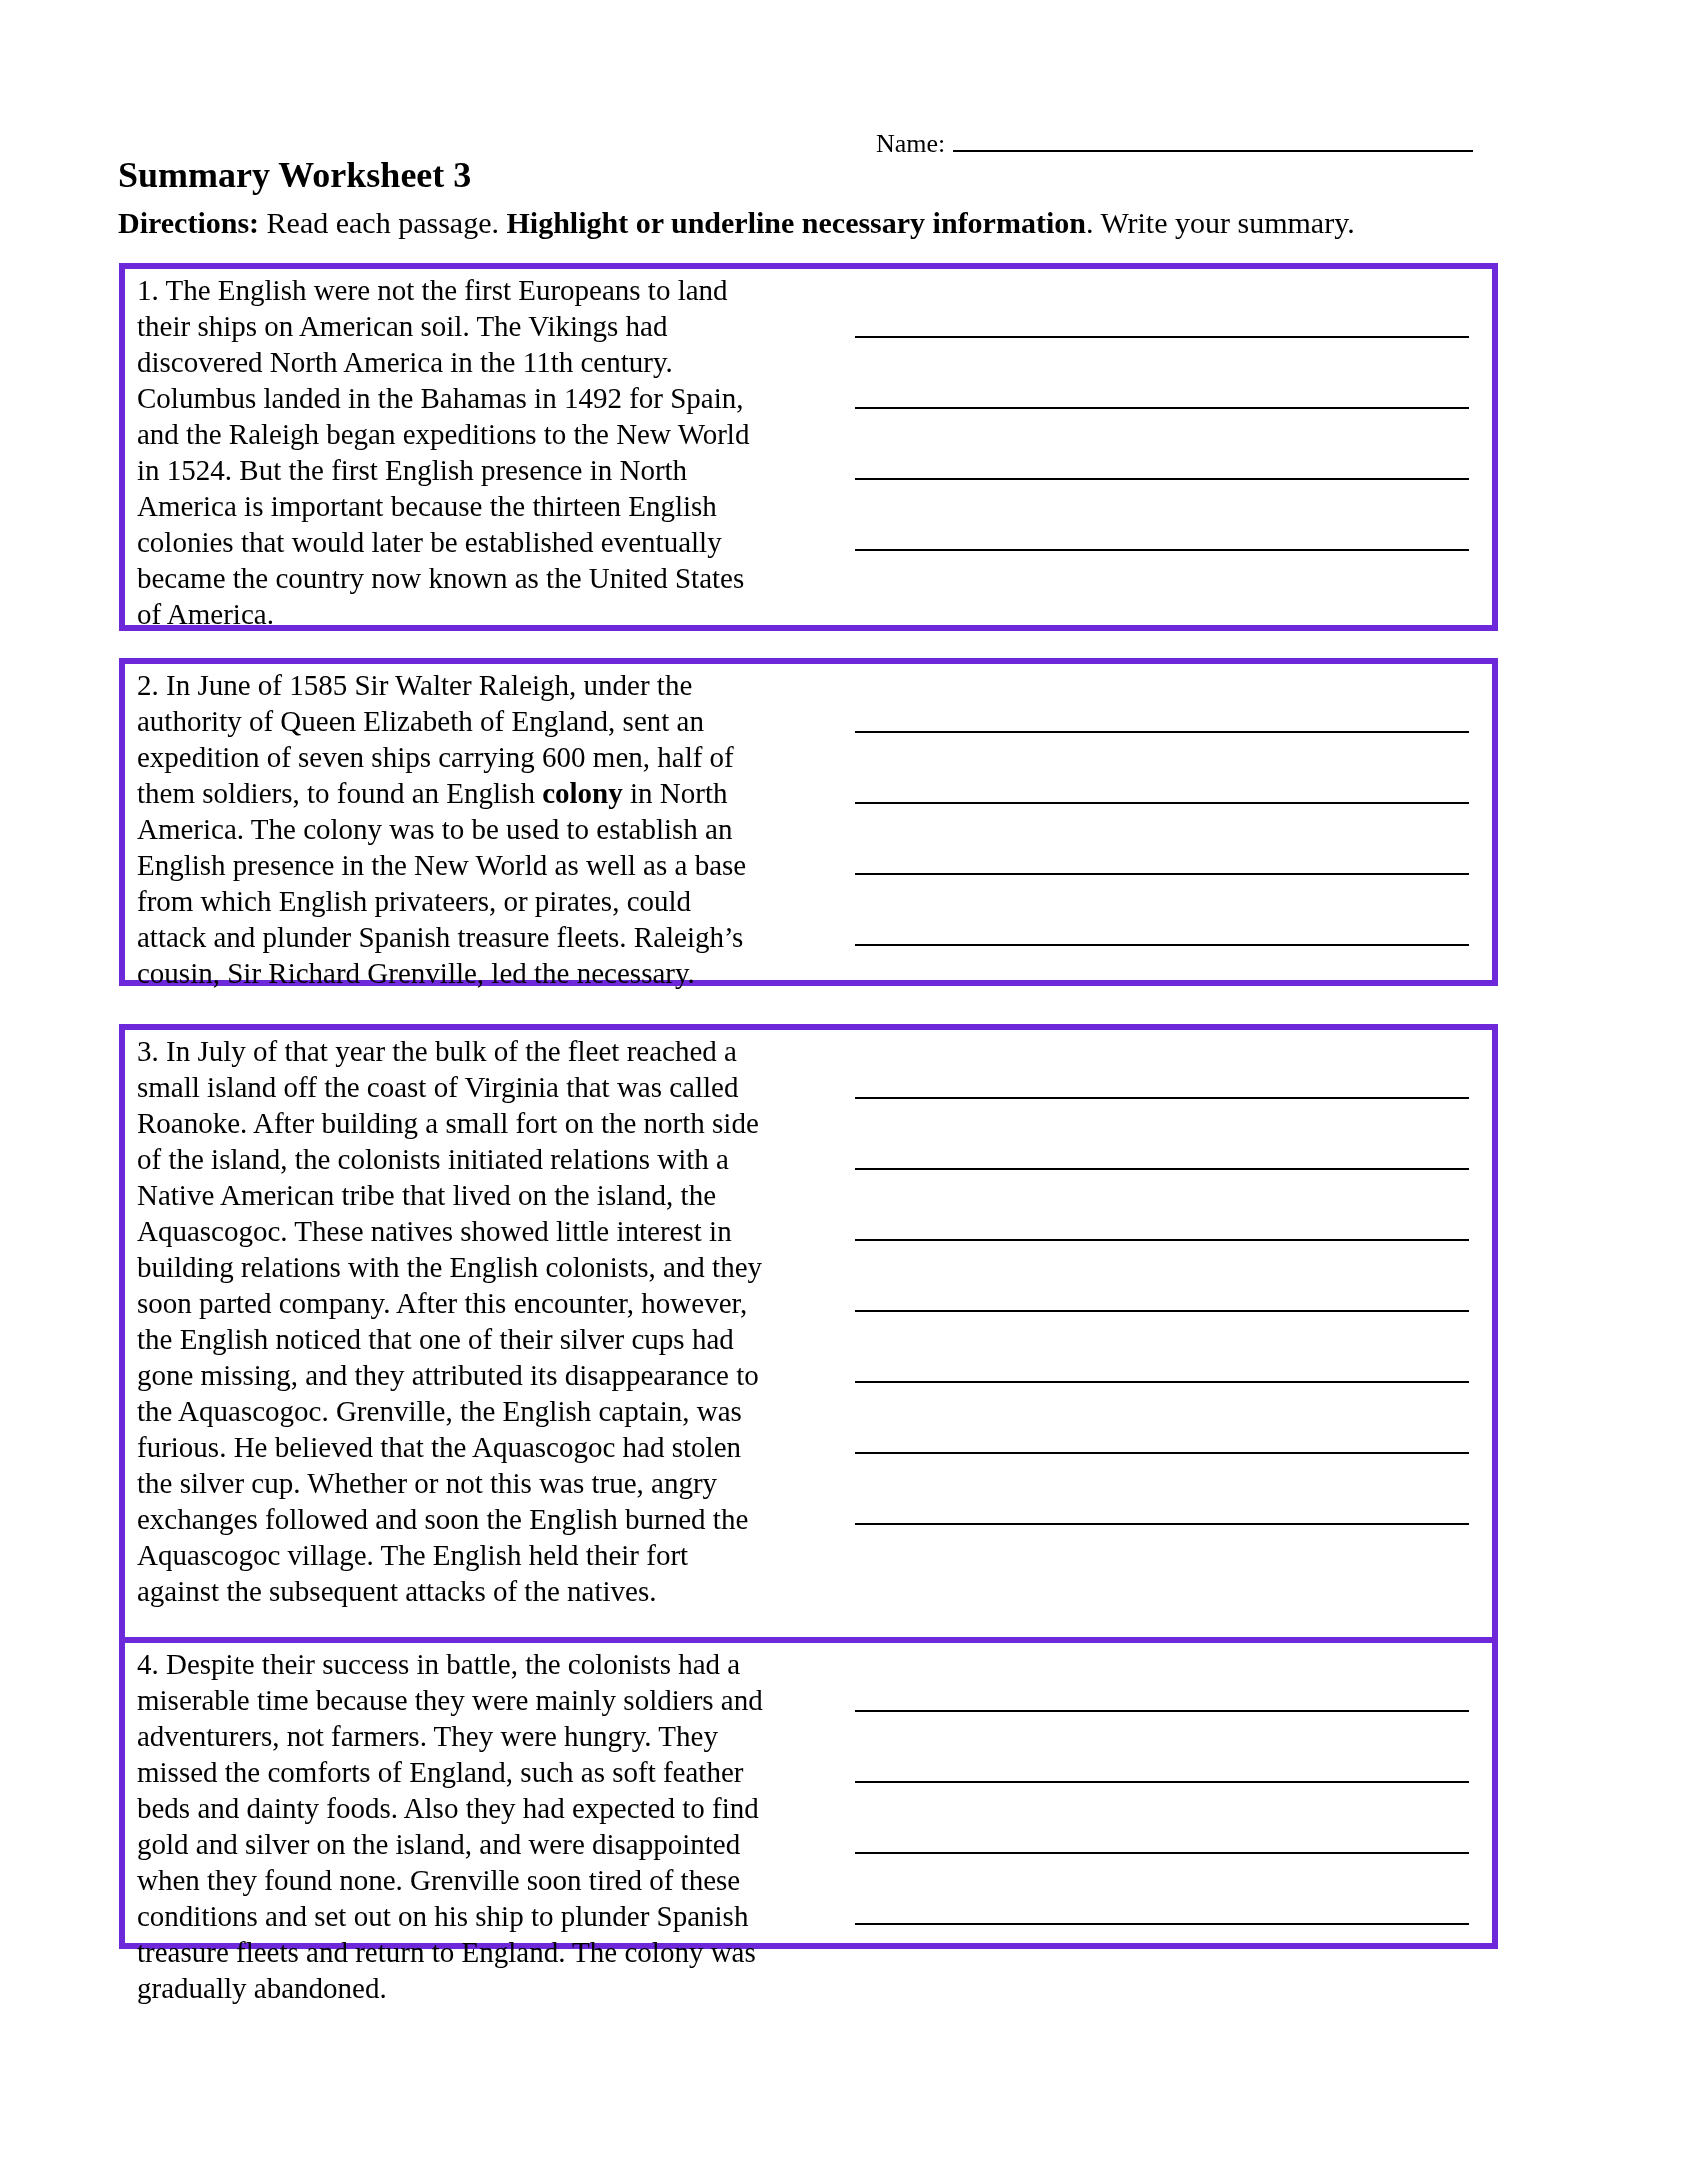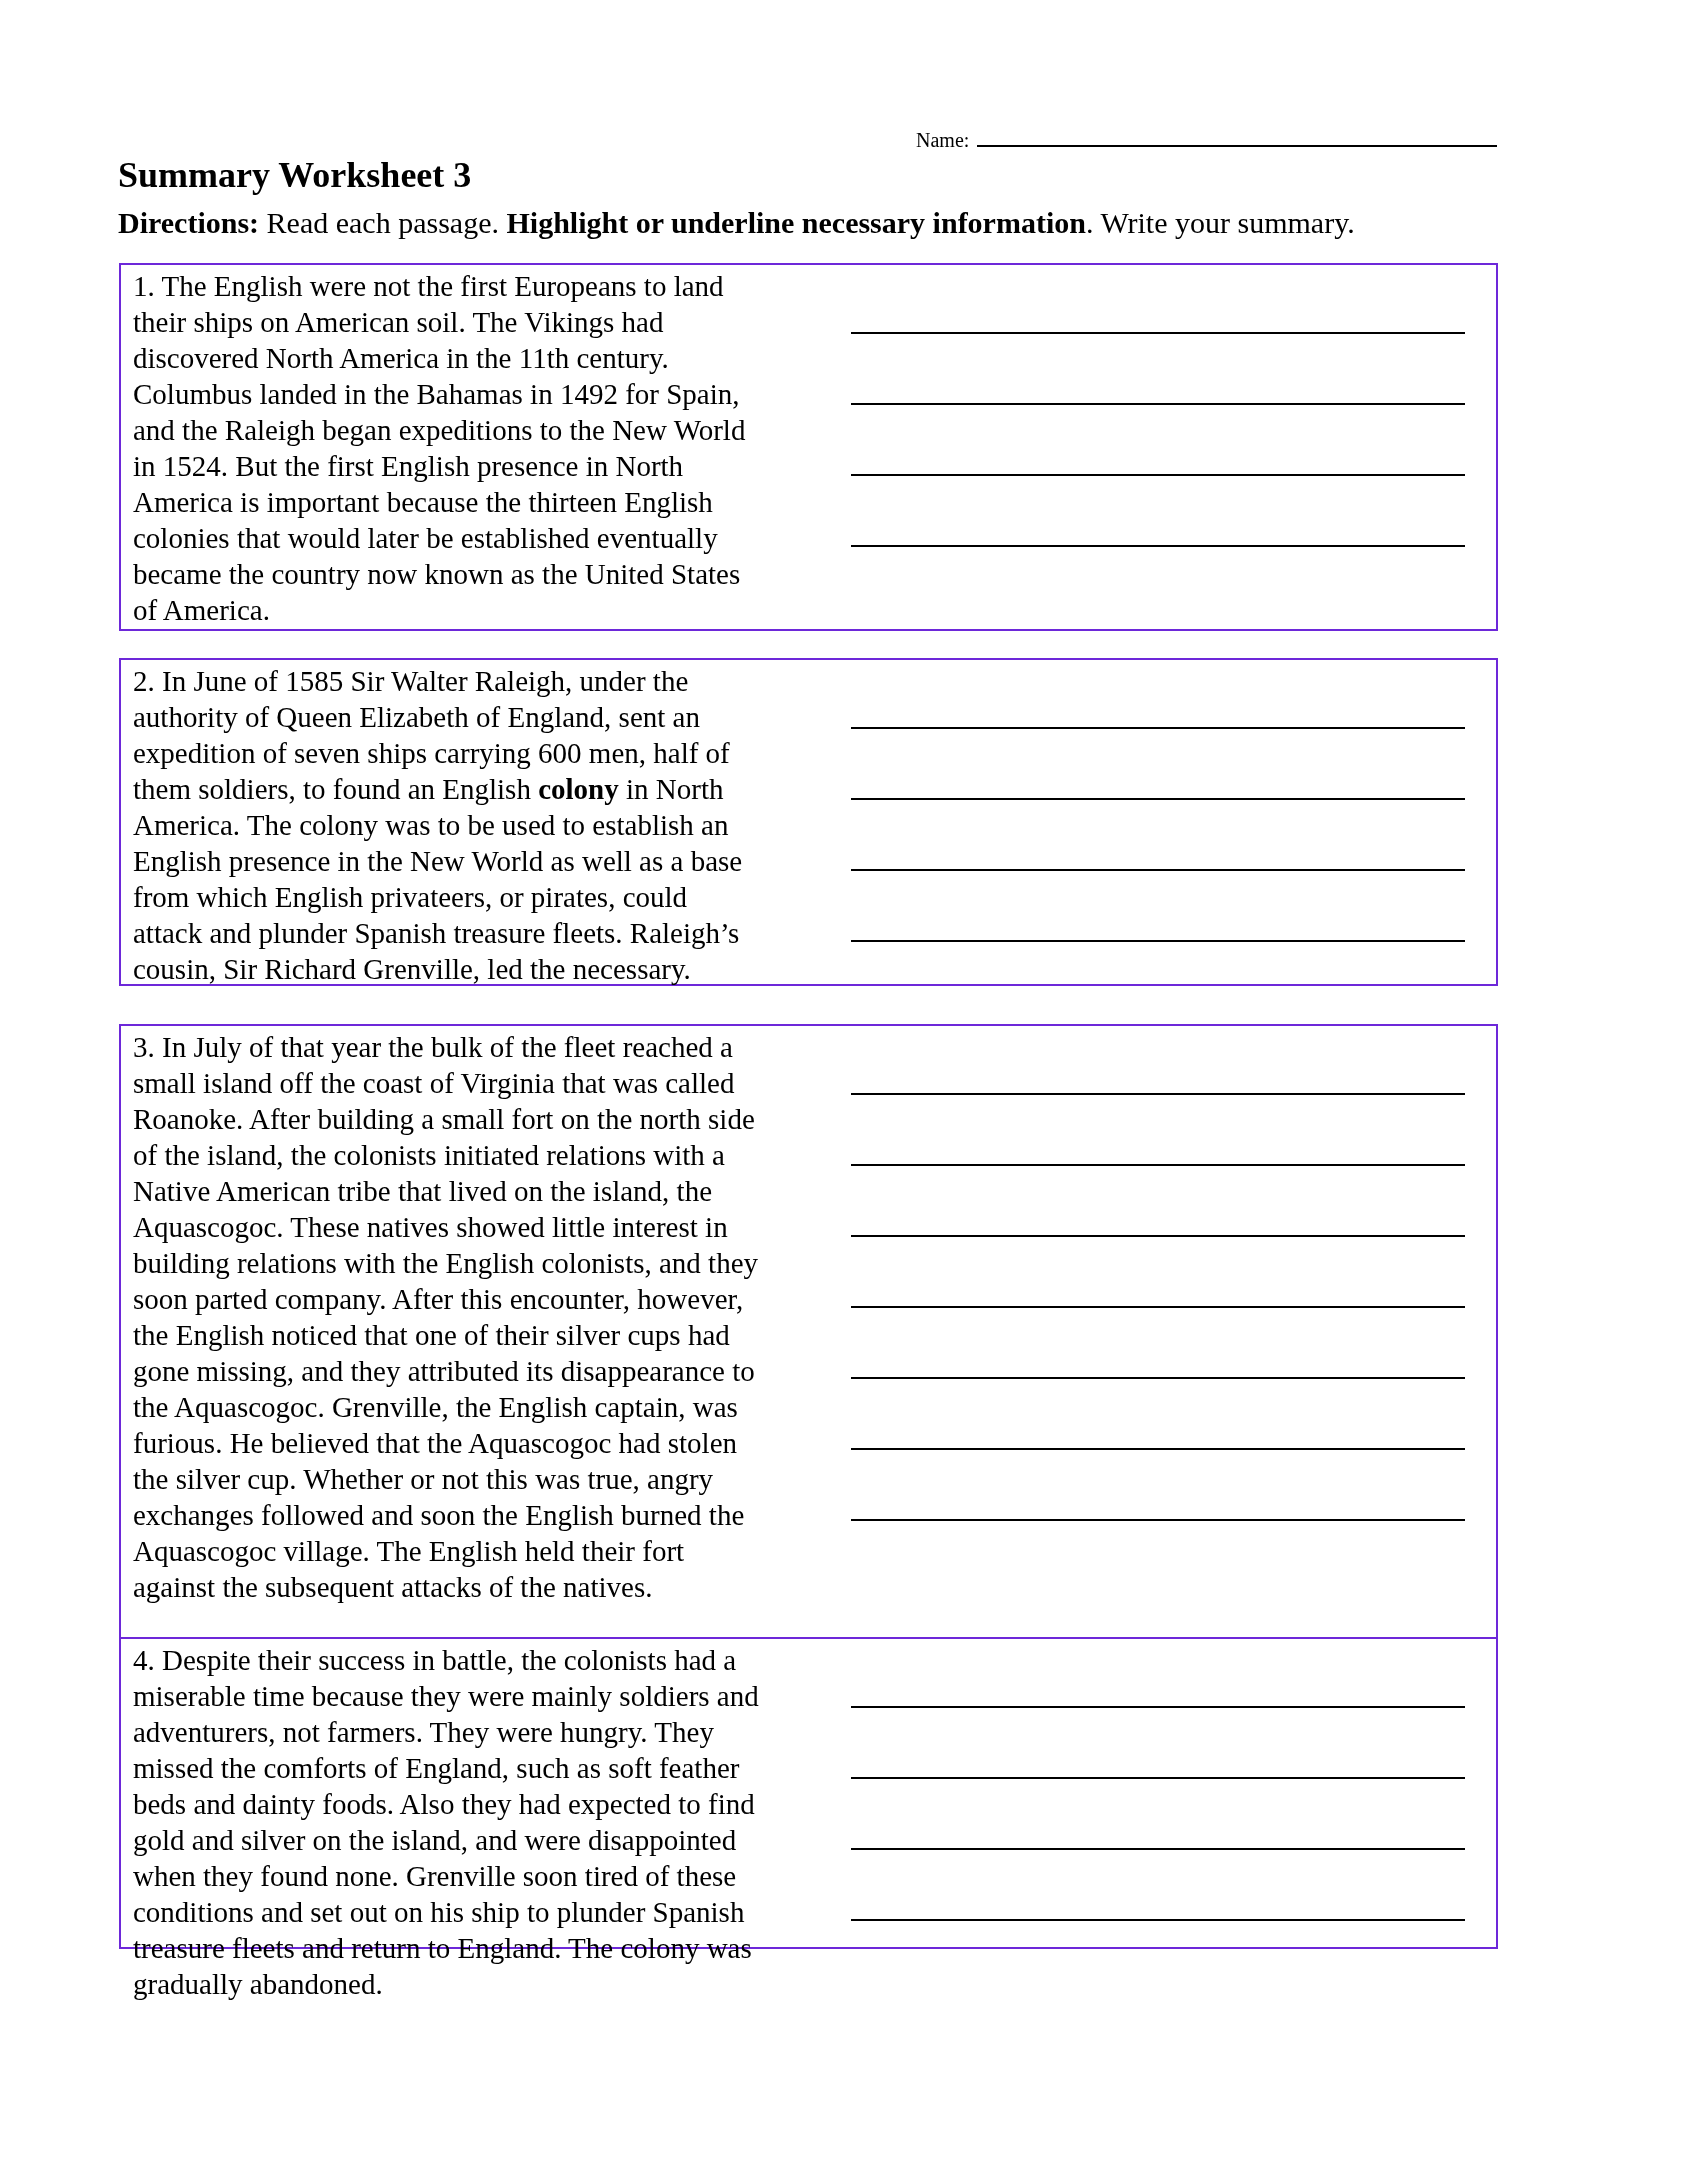--- a/index.html
+++ b/index.html
@@ -1,24 +1,24 @@
 <!DOCTYPE html>
 <html><head>
 <meta charset="utf-8">
 <title>Summary Worksheet 3</title>
 <style>
   html,body{margin:0;padding:0;background:#fff;}
   .page{position:relative;width:1683px;height:2178px;background:#ffffff;
         font-family:"Liberation Serif","DejaVu Serif",serif;color:#000;overflow:hidden;}
-  .name-row{position:absolute;left:916px;top:129px;font-size:20px;white-space:nowrap;}
+  .name-row{position:absolute;left:876px;top:129px;font-size:26px;white-space:nowrap;}
   .name-line{display:inline-block;width:520px;border-bottom:2px solid #000;margin-left:8px;}
   .title{position:absolute;left:118px;top:154px;margin:0;font-size:36px;font-weight:700;}
   .directions{position:absolute;left:118px;top:206px;margin:0;font-size:30px;white-space:nowrap;}
   .b{font-weight:700;}
-  .box{position:absolute;left:119px;width:1379px;border:2px solid #6d28d9;box-sizing:border-box;background:#fff;}
+  .box{position:absolute;left:119px;width:1379px;border:6px solid #6d28d9;box-sizing:border-box;background:#fff;}
   .box1{top:263px;height:368px;}
   .box2{top:658px;height:328px;}
   .box3{top:1024px;height:673px;}
   .box4{top:1637px;height:312px;}
   .ptext{position:absolute;left:12px;top:3px;width:713px;font-size:29px;line-height:36px;}
   .pline{white-space:nowrap;}
   .slines{position:absolute;left:730px;top:-2px;width:614px;}
   .writing-line{height:69px;border-bottom:2px solid #000;}
 </style>
 </head>

